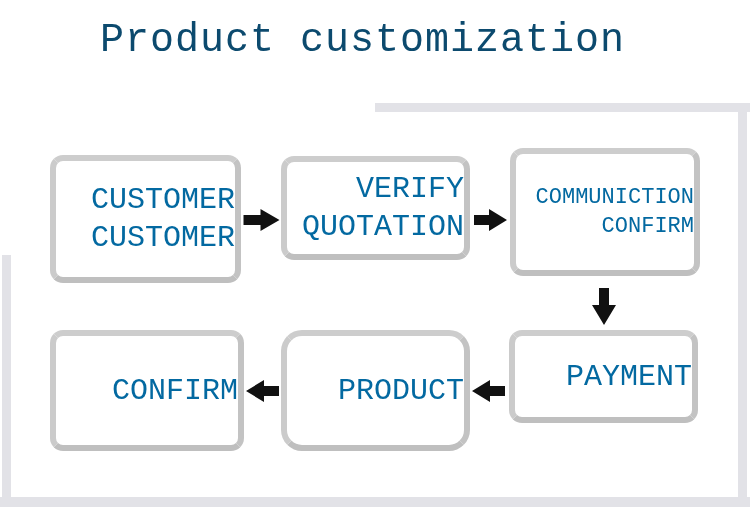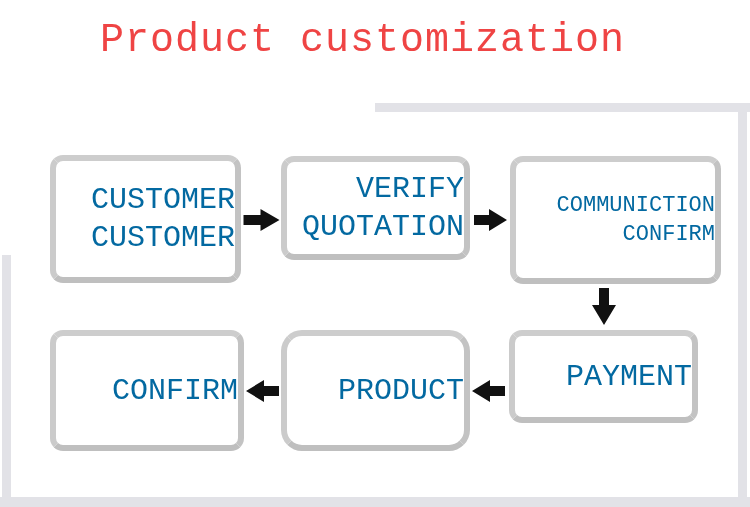--- a/index.html
+++ b/index.html
@@ -27,21 +27,21 @@
 
   .title {
     position: absolute;
     left: 100px;
     top: 18px;
     margin: 0;
     font-size: 40px;
     font-weight: normal;
     line-height: 46px;
     letter-spacing: 1px;
-    color: #ef4444;
+    color: #0c4a6e;
     white-space: nowrap;
   }
 
   .box {
     position: absolute;
     box-sizing: border-box;
     background: #ffffff;
     border: 6px solid;
     border-color: #cdcdcd #c3c3c3 #bfbfbf #cbcbcb;
     border-radius: 13px;
@@ -54,21 +54,21 @@
     font-size: 30px;
     line-height: 38px;
     white-space: nowrap;
   }
   .box.small {
     font-size: 22px;
     line-height: 29px;
   }
   .b1 { left: 50px;  top: 155px; width: 191px; height: 128px; }
   .b2 { left: 281px; top: 156px; width: 189px; height: 104px; }
-  .b3 { left: 510px; top: 156px; width: 211px; height: 128px; }
+  .b3 { left: 510px; top: 148px; width: 190px; height: 128px; }
   .b4 { left: 50px;  top: 330px; width: 194px; height: 121px; padding-left: 28px; }
   .b5 { left: 281px; top: 330px; width: 189px; height: 121px; border-radius: 21px; }
   .b6 { left: 509px; top: 330px; width: 189px; height: 93px; }
 
   .arrow { position: absolute; }
   .arrow path { fill: #111111; }
   .a1 { left: 243px; top: 209px; }
   .a2 { left: 474px; top: 209px; }
   .a3 { left: 592px; top: 288px; }
   .a4 { left: 472px; top: 380px; }

